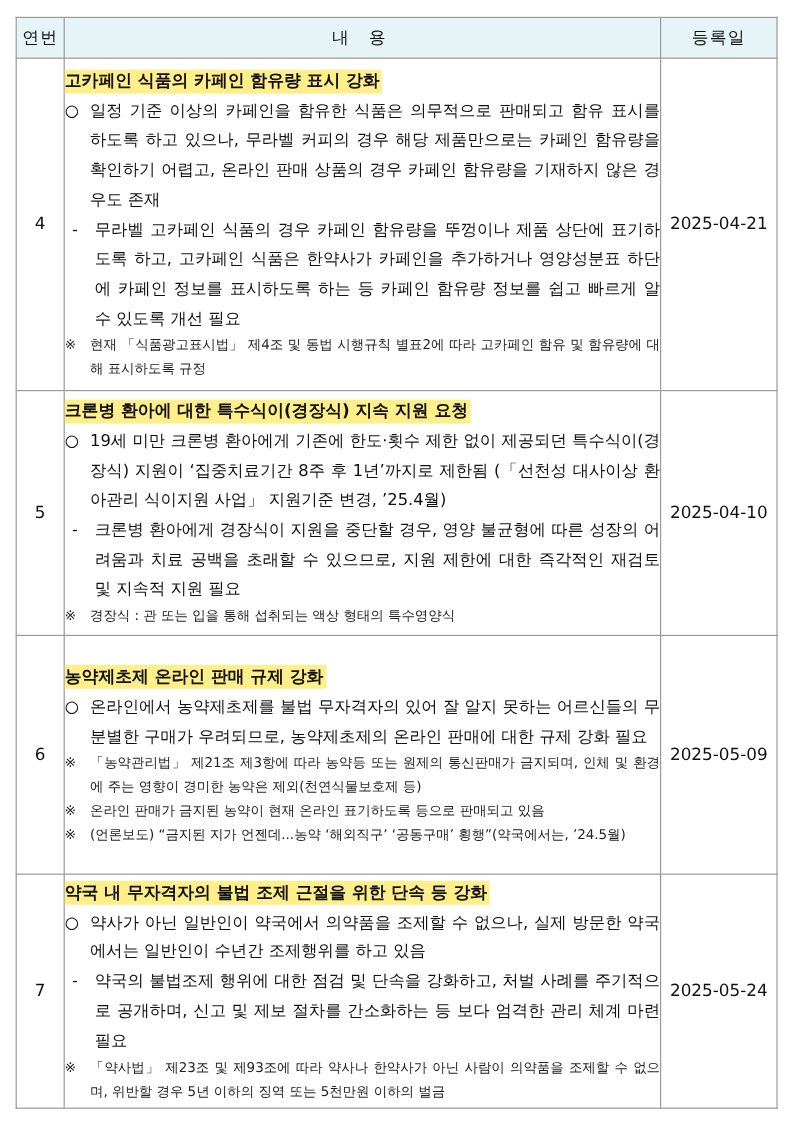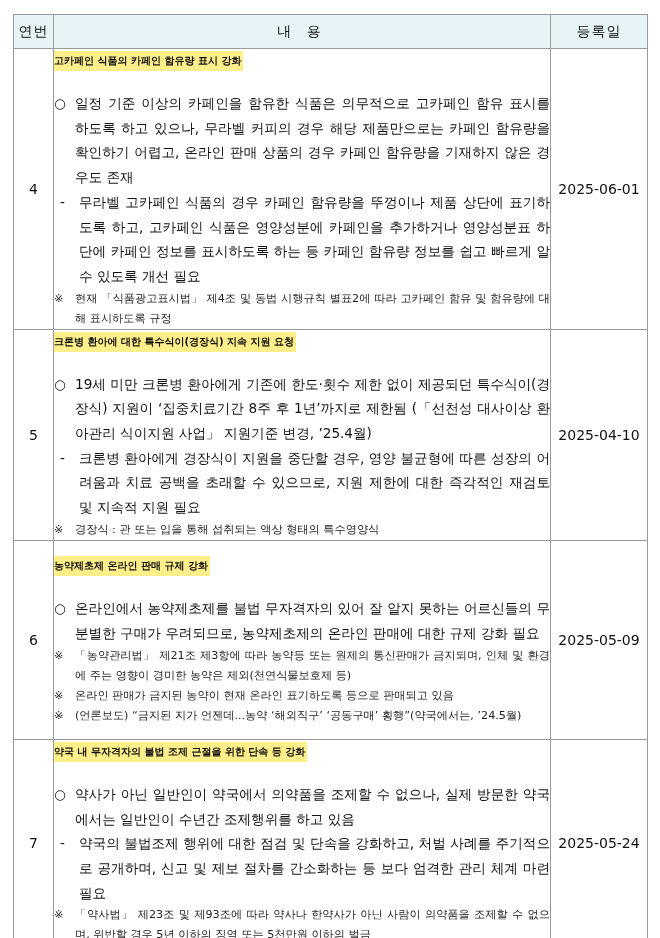--- a/index.html
+++ b/index.html
@@ -7,22 +7,22 @@
            font-family: "DejaVu Sans", "Liberation Sans", sans-serif; color: #111; }
     table.doc { position: absolute; left: 13px; top: 14px; width: 635px;
                 border-collapse: collapse; table-layout: fixed; padding-left: 40px; }
     table.doc td, table.doc th { border: 1px solid #9a9a9a; padding: 0; vertical-align: middle; }
     table.doc { border-left: 1.5px solid #555; border-right: 1.5px solid #555; border-bottom: 1.5px solid #555; }
     th { background: #e6f4f7; font-weight: normal; font-size: 14px; height: 33px; letter-spacing: 1px; }
     col.c1 { width: 40px; } col.c3 { width: 97px; }
     td.num { text-align: center; font-size: 14px; }
     td.date { text-align: center; font-size: 14px; }
     td.content { padding: 4px 6px 4px 8px; }
-    .title { display: inline-block; background: #ffef8a; font-weight: bold; font-size: 10px;
-             line-height: 20px; margin: 2px 0 20px 0; padding: 0 2px 0 0; }
+    .title { display: inline-block; background: #ffef8a; font-weight: bold; font-size: 14px;
+             line-height: 20px; margin: 2px 0 3px 0; padding: 0 2px 0 0; }
     .para { position: relative; font-size: 13.6px; line-height: 24.7px; padding-left: 21px;
             text-align: justify; text-align-last: left; }
     .para .mark { position: absolute; left: 0; top: 0; width: 18px; }
     .para.circ .mark { left: 0; }
     .para.dash { padding-left: 25px; }
     .para.dash .mark { left: 6px; }
     .note { position: relative; font-size: 11.2px; line-height: 20px; padding-left: 21px;
             text-align: justify; text-align-last: left; color: #222; }
     .note .mark { position: absolute; left: 0; top: 0; }
     .r4 td { height: 276px; } .r5 td { height: 203px; } .r6 td { height: 198px; } .r7 td { height: 194px; }
@@ -32,44 +32,44 @@
 
 <table class="doc">
   <colgroup>
       <col class="c1">
       <col class="c2">
       <col class="c3">
     </colgroup>
   <thead>
     <tr>
       <th>연번</th>
-      <th style="letter-spacing:6px;font-family:Liberation Serif, serif;">내 용</th>
+      <th style="letter-spacing:6px;">내 용</th>
       <th>등록일</th>
     </tr>
   </thead>
   <tbody>
 
     <tr class="r4">
       <td class="num">4</td>
       <td class="content">
         <div><span class="title">고카페인 식품의 카페인 함유량 표시 강화</span></div>
         <div class="para circ">
           <span class="mark">○</span>
-          <span>일정 기준 이상의 카페인을 함유한 식품은 의무적으로 고카페인 함유 표시를 하도록 하고 있으나, 무라벨 커피의 경우 해당 제품만으로는 카페인 함유량을 확인하기 어렵고, 온라인 판매 상품의 경우 카페인 함유량을 기재하지 않은 경우도 존재</span>
+          <span>일정 기준 이상의 카페인을 함유한 식품은 의무적으로 판매되고 함유 표시를 하도록 하고 있으나, 무라벨 커피의 경우 해당 제품만으로는 카페인 함유량을 확인하기 어렵고, 온라인 판매 상품의 경우 카페인 함유량을 기재하지 않은 경우도 존재</span>
         </div>
         <div class="para dash">
           <span class="mark">-</span>
-          <span>무라벨 고카페인 식품의 경우 카페인 함유량을 뚜껑이나 제품 상단에 표기하도록 하고, 고카페인 식품은 영양성분에 카페인을 추가하거나 영양성분표 하단에 카페인 정보를 표시하도록 하는 등 카페인 함유량 정보를 쉽고 빠르게 알 수 있도록 개선 필요</span>
+          <span>무라벨 고카페인 식품의 경우 카페인 함유량을 뚜껑이나 제품 상단에 표기하도록 하고, 고카페인 식품은 한약사가 카페인을 추가하거나 영양성분표 하단에 카페인 정보를 표시하도록 하는 등 카페인 함유량 정보를 쉽고 빠르게 알 수 있도록 개선 필요</span>
         </div>
         <div class="note">
           <span class="mark">※</span>
           <span>현재 「식품광고표시법」 제4조 및 동법 시행규칙 별표2에 따라 고카페인 함유 및 함유량에 대해 표시하도록 규정</span>
         </div>
       </td>
-      <td class="date">2025-06-01</td>
+      <td class="date">2025-04-21</td>
     </tr>
 
     <tr class="r5">
       <td class="num">5</td>
       <td class="content">
         <div><span class="title">크론병 환아에 대한 특수식이(경장식) 지속 지원 요청</span></div>
         <div class="para circ">
           <span class="mark">○</span>
           <span>19세 미만 크론병 환아에게 기존에 한도·횟수 제한 없이 제공되던 특수식이(경장식) 지원이 ‘집중치료기간 8주 후 1년’까지로 제한됨 (「선천성 대사이상 환아관리 식이지원 사업」 지원기준 변경, ’25.4월)</span>
         </div>

